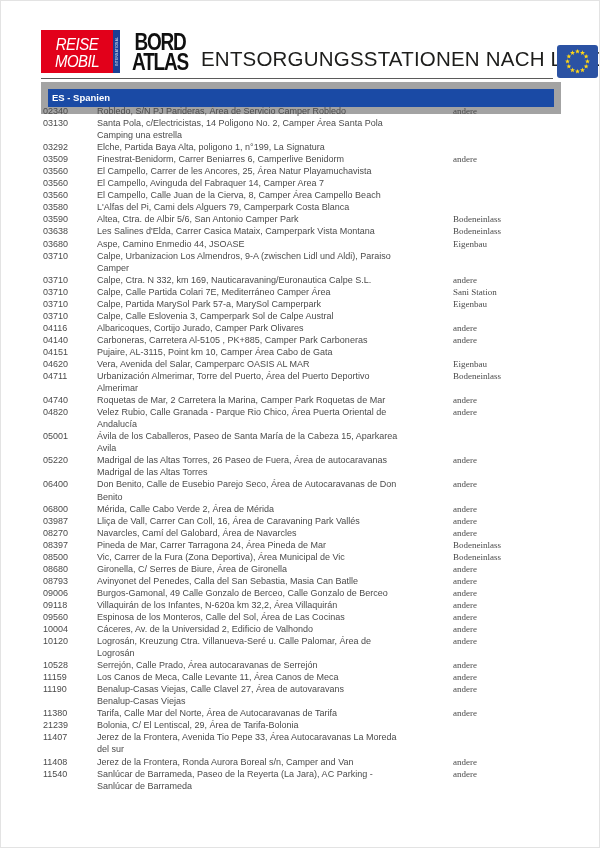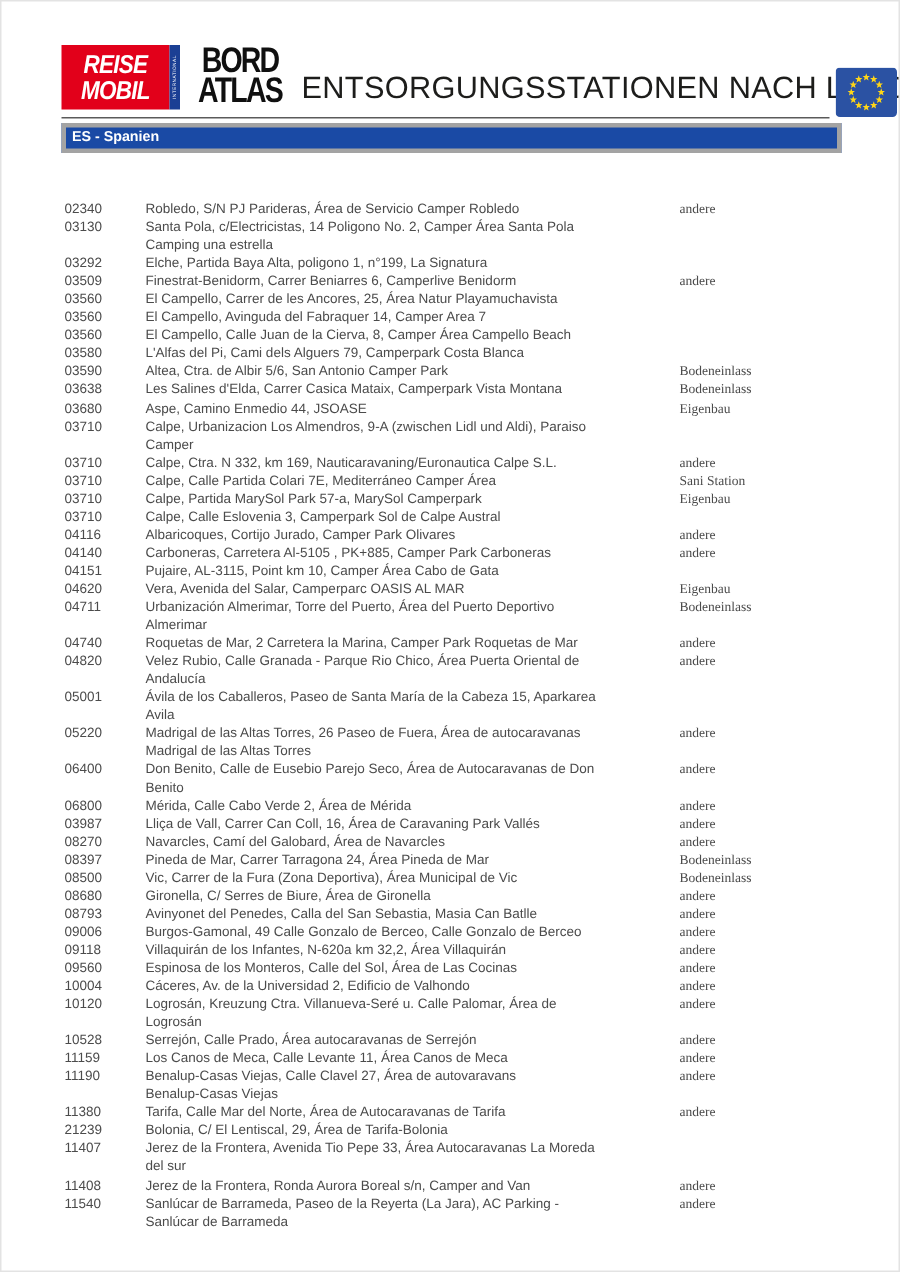--- a/index.html
+++ b/index.html
@@ -16,21 +16,21 @@
     width:600px;height:848px;
     background:#ffffff;
     border:1px solid #e3e3e3;
     font-family:"Liberation Sans", sans-serif;
     overflow:hidden;
   }
   
   .logo-red{
     position:absolute;left:40px;top:29px;width:72px;height:43px;
     background:var(--logo-red);
-    color:#fff;font-style:italic;font-weight:bold;
+    color:#fff;font-style:italic;font-weight:normal;
     font-size:15px;line-height:17px;letter-spacing:-0.5px;
     display:flex;flex-direction:column;justify-content:center;align-items:center;
     transform:skewX(0deg);
   }
   .logo-red .l1,.logo-red .l2{display:block;transform:scaleY(1.15);}
   .logo-strip{
     position:absolute;left:112px;top:29px;width:7px;height:43px;
     background:#1b3f94;color:#fff;
     font-size:3.2px;letter-spacing:0.3px;
     writing-mode:vertical-rl;transform:rotate(180deg);
@@ -52,31 +52,31 @@
   .header-rule{
     position:absolute;left:40px;top:77px;width:512px;height:1px;
     background:#5a5a5a;
   }
   .eu-flag{
     position:absolute;left:556px;top:44px;width:41px;height:33px;
     border-radius:3px;overflow:hidden;
   }
   
   .section-bar{
-    position:absolute;left:40px;top:81px;width:520px;height:20px;
+    position:absolute;left:40px;top:81px;width:520px;height:32px;
     background:var(--accent-blue);
-    border:3px solid #a3a3a3;
+    border:7px solid #a3a3a3;
     color:#fff;font-size:9.5px;font-weight:bold;
     line-height:12px;padding-left:4px;
     display:flex;align-items:center;
   }
   
   .table{
     position:absolute;left:42px;top:104px;width:504px;
-    font-size:9px;line-height:12.05px;color:var(--text-gray);margin-top:28px;
+    font-size:9px;line-height:12.05px;color:var(--text-gray);
   }
   .row{display:flex;align-items:flex-start;}
   .row .code{width:54px;flex:0 0 54px;}
   .row .desc{width:356px;flex:0 0 356px;white-space:pre-line;}
   .row .type{flex:1 1 auto;text-align:left;font-family:Liberation Serif, serif;}
 </style>
 </head>
 <body>
 
 <div class="page">

